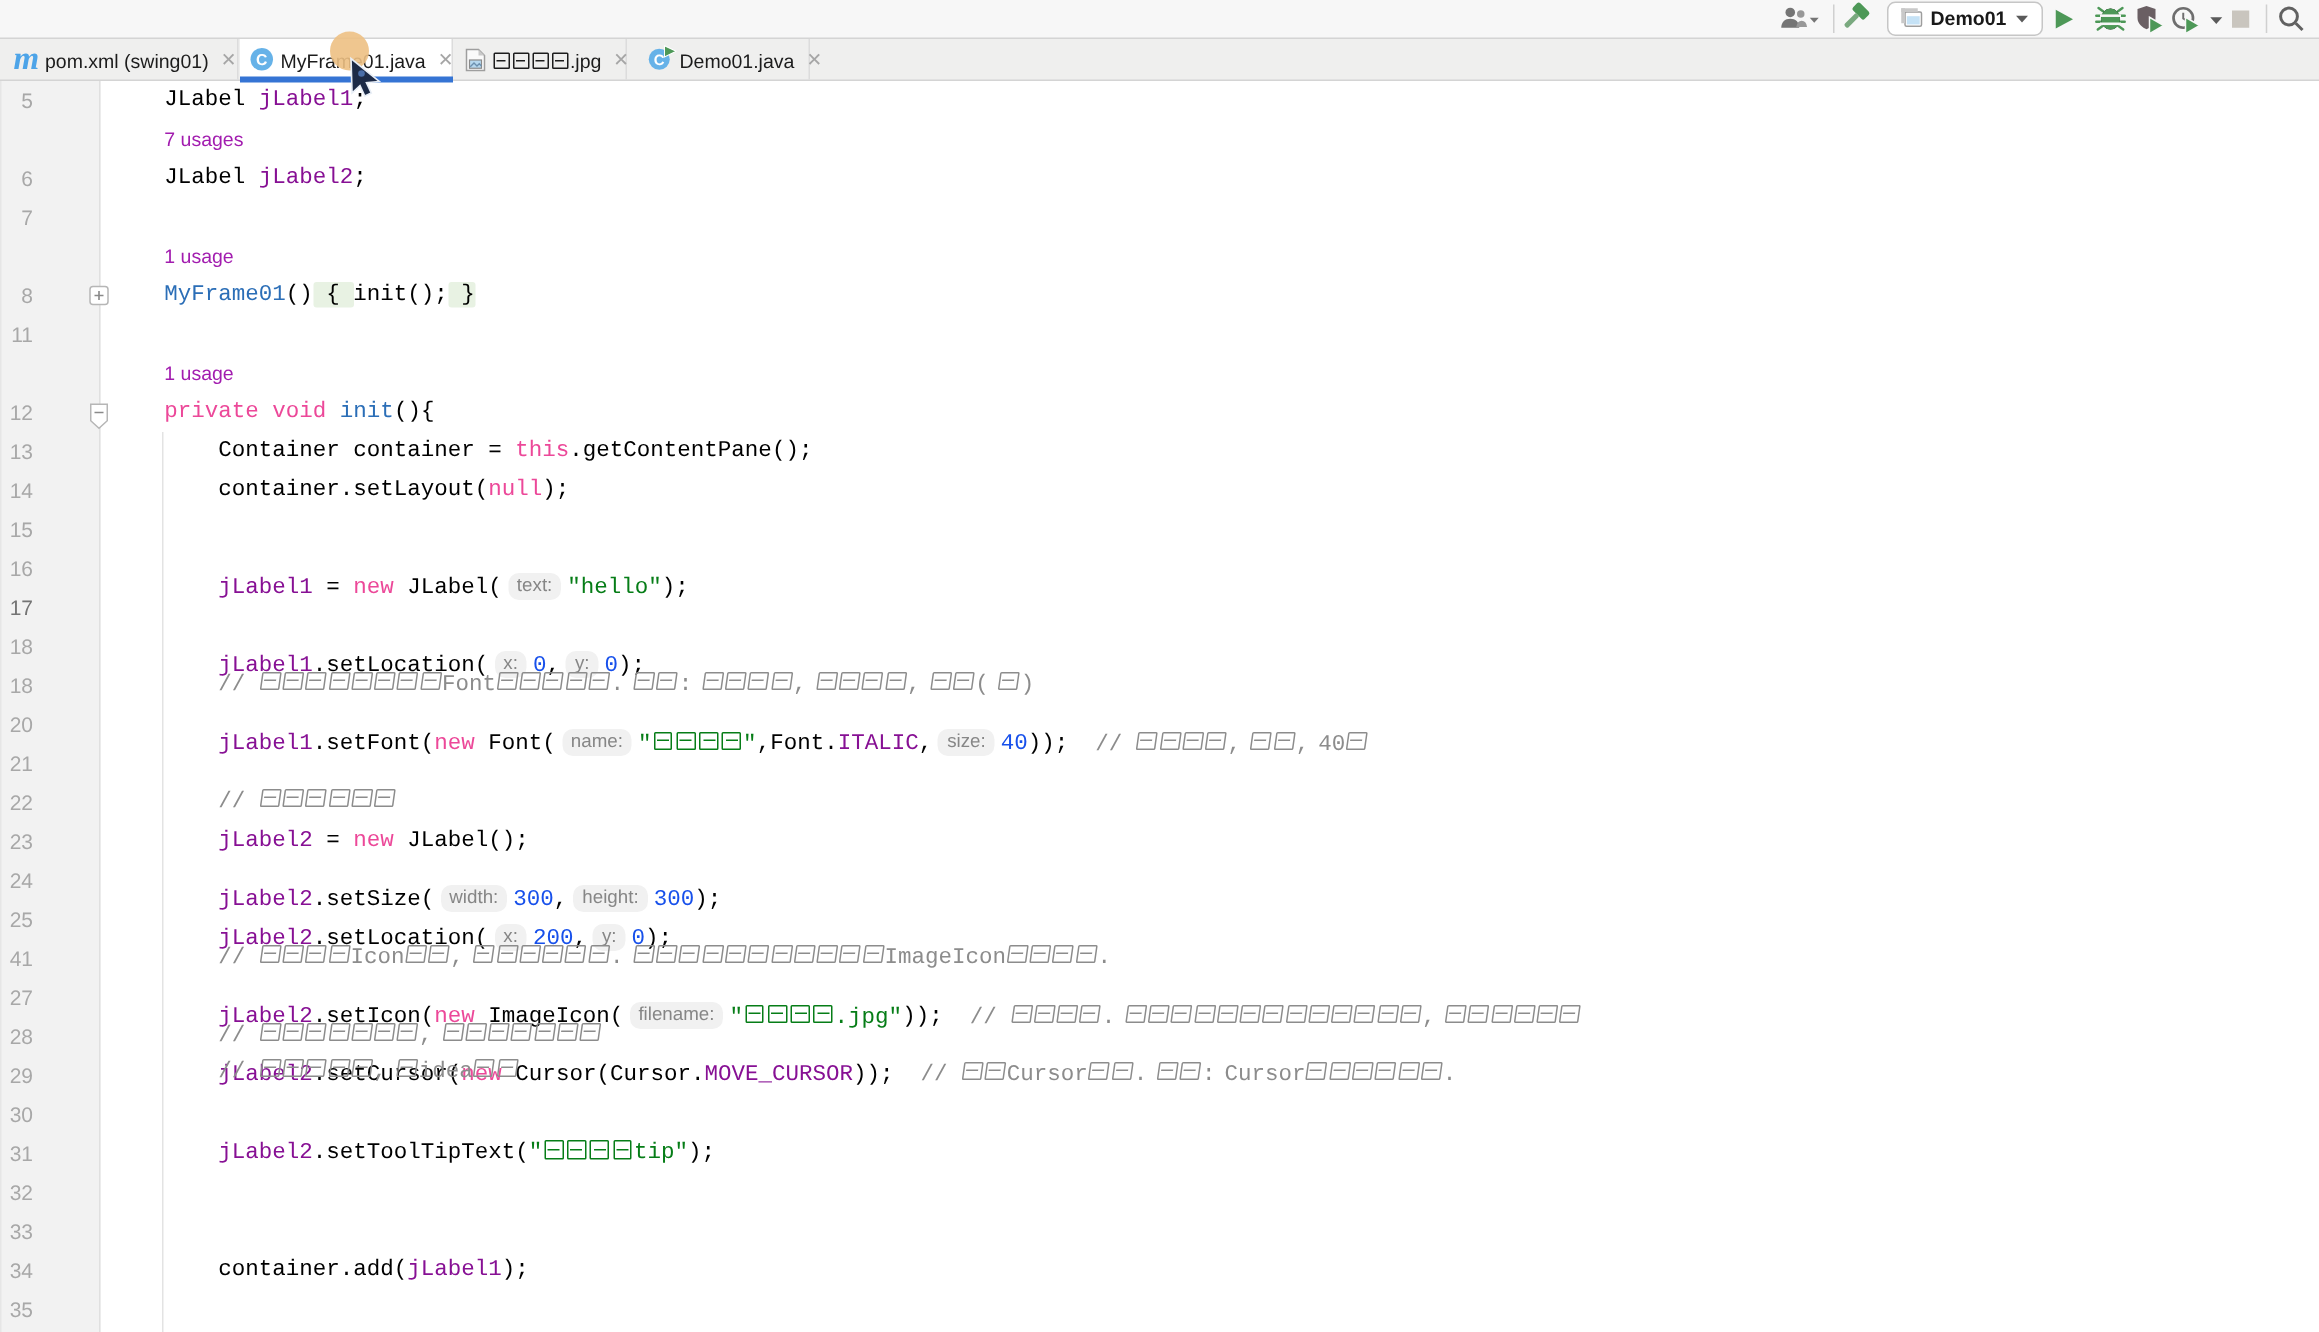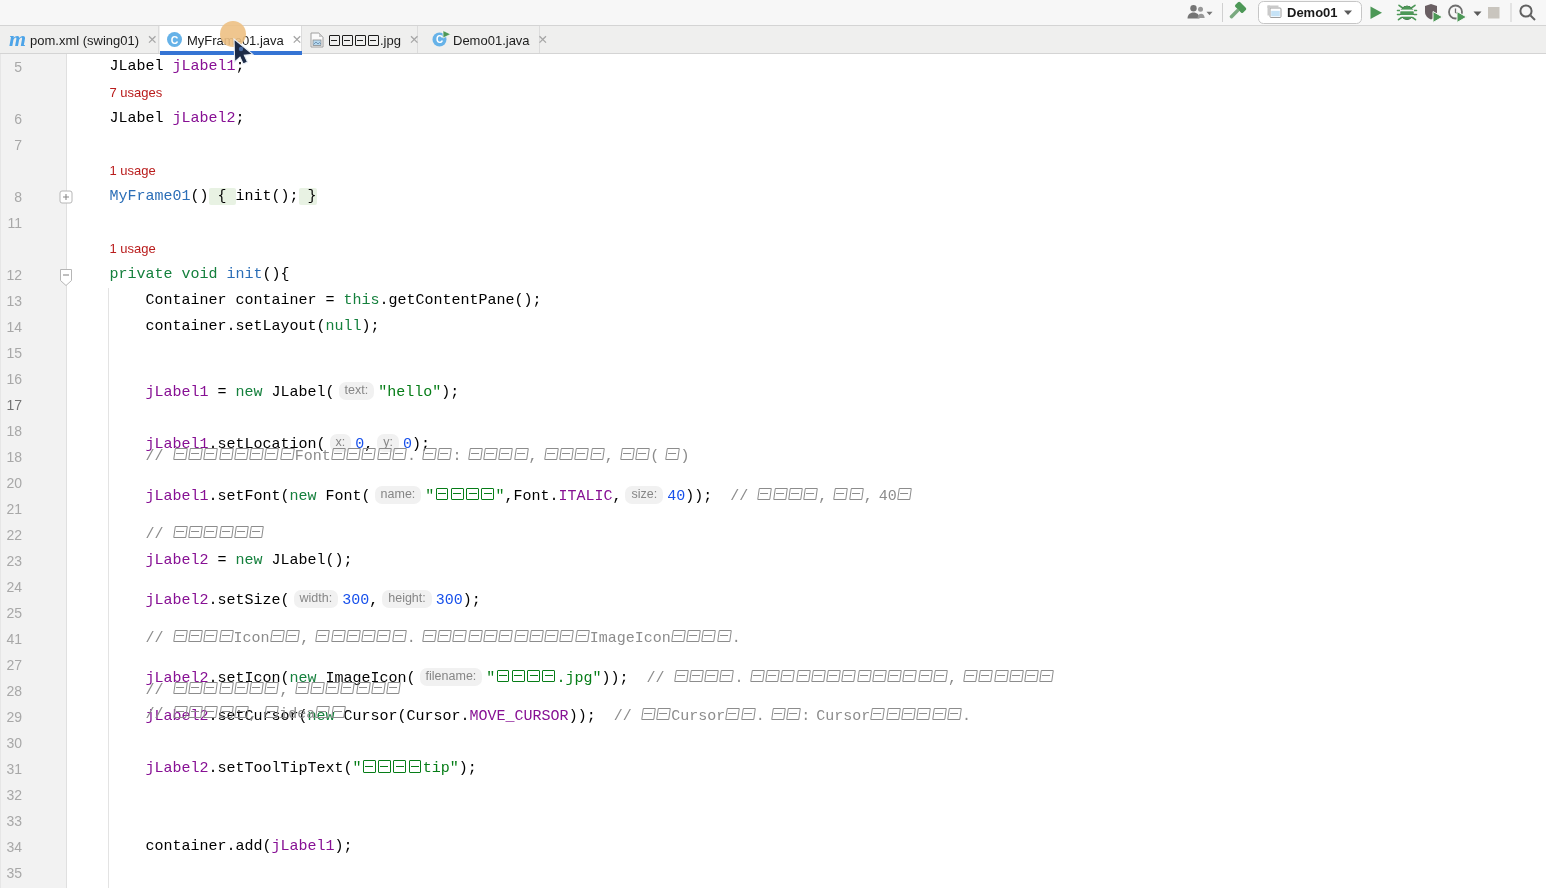--- a/index.html
+++ b/index.html
@@ -17,29 +17,29 @@
 #ed{position:absolute;left:0;top:54px;width:1546px;height:834px;background:#fff;
 font:15px/26px "Liberation Mono",monospace;color:#000}
 #gutter{position:absolute;left:0;top:0;width:67px;height:834px;background:#f2f2f2;border-right:1px solid #e0e0e0;box-shadow:inset 1px 0 0 #e6e6e6}
 #guide{position:absolute;left:108px;top:234px;width:1px;height:600px;background:#e3e3e3;z-index:2}
 .ln{position:absolute;left:0;width:22px;height:26px;text-align:right;font:14px/26px "Liberation Sans",sans-serif;color:#a8a8a8}
 #lns{position:absolute;left:0;top:0;width:23px;height:834px;z-index:3}
 .ln.na{color:#747474}
 .r{position:absolute;left:0;padding-left:73.5px;width:1546px;height:26px;line-height:26px;white-space:pre}
 .r.cur{background:#fcfaed}
 .r b{font-weight:normal;font-style:normal}
-.k{color:#15803d}
+.k{color:#ec4899}
 .f{color:#871094}
 .fi{color:#871094;font-style:italic}
 .s{color:#067d17}
 .n{color:#1750eb}
 .d{color:#2b6eb7}
 .c{color:#8c8c8c;font-style:italic}
 .fold{background:#e8f2e3;border-radius:2px}
-.u{font:13px/26px "Liberation Sans",sans-serif;color:#b91c1c}
+.u{font:13px/26px "Liberation Sans",sans-serif;color:#a21caf}
 .h{display:inline-block;font:12.5px/15px "Liberation Sans",sans-serif;font-style:normal;color:#868686;background:#f1f1f1;border-radius:7px;padding:1px 6px 2px;margin:16px 4px;vertical-align:1.5px}
 .cur .h{background:#efecdc}
 .caret{display:inline-block;width:2px;height:19px;background:#111;vertical-align:-4px}
 
 i{display:inline-block;width:12.9px;height:12.2px;border:1.35px solid;border-radius:1px;margin:0 1.2px;vertical-align:-.6px;
 background:linear-gradient(currentColor,currentColor) 50% 50%/8px 1.3px no-repeat}
 .c i{transform:skewX(-8deg)}
 .p{display:inline-block;width:15px;font-style:normal}
 i.tb{width:10.8px;height:10.8px;border-width:1.2px;margin:0 1.1px;vertical-align:-.5px;background-size:6px 1px}
 i.s{}
@@ -187,20 +187,21 @@
 <div class="r" style="top:260px">        container.setLayout(<b class="k">null</b>);</div>
 <div class="r" style="top:286px"></div>
 <div class="r" style="top:312px">        <b class="f">jLabel1</b> = <b class="k">new</b> JLabel(<b class="h">text:</b><b class="s">"hello"</b>);</div>
 <div class="r" style="top:364px">        <b class="f">jLabel1</b>.setLocation(<b class="h">x:</b><b class="n">0</b>,<b class="h">y:</b><b class="n">0</b>);</div>
 <div class="r" style="top:390px">        <b class="c">// <i></i><i></i><i></i><i></i><i></i><i></i><i></i><i></i>Font<i></i><i></i><i></i><i></i><i></i><span class="p">.</span><i></i><i></i><span class="p">:</span><i></i><i></i><i></i><i></i><span class="p">,</span><i></i><i></i><i></i><i></i><span class="p">,</span><i></i><i></i><span class="p">(</span><i></i><span class="p">)</span></b></div>
 <div class="r" style="top:416px">        <b class="f">jLabel1</b>.setFont(<b class="k">new</b> Font(<b class="h">name:</b><b class="s">"<i class="s"></i><i class="s"></i><i class="s"></i><i class="s"></i>"</b>,Font.<b class="fi">ITALIC</b>,<b class="h">size:</b><b class="n">40</b>));  <b class="c">// <i></i><i></i><i></i><i></i><span class="p">,</span><i></i><i></i><span class="p">,</span>40<i></i></b></div>
 <div class="r" style="top:442px"></div>
 <div class="r" style="top:468px">        <b class="c">// <i></i><i></i><i></i><i></i><i></i><i></i></b></div>
 <div class="r" style="top:494px">        <b class="f">jLabel2</b> = <b class="k">new</b> JLabel();</div>
 <div class="r" style="top:520px">        <b class="f">jLabel2</b>.setSize(<b class="h">width:</b><b class="n">300</b>,<b class="h">height:</b><b class="n">300</b>);</div>
+<div class="r" style="top:546px">        <b class="f">jLabel2</b>.setLocation(<b class="h">x:</b><b class="n">200</b>,<b class="h">y:</b><b class="n">0</b>);</div>
 <div class="r" style="top:572px">        <b class="c">// <i></i><i></i><i></i><i></i>Icon<i></i><i></i><span class="p">,</span><i></i><i></i><i></i><i></i><i></i><i></i><span class="p">.</span><i></i><i></i><i></i><i></i><i></i><i></i><i></i><i></i><i></i><i></i><i></i>ImageIcon<i></i><i></i><i></i><i></i><span class="p">.</span></b></div>
 <div class="r" style="top:598px">        <b class="f">jLabel2</b>.setIcon(<b class="k">new</b> ImageIcon(<b class="h">filename:</b><b class="s">"<i class="s"></i><i class="s"></i><i class="s"></i><i class="s"></i>.jpg"</b>));  <b class="c">// <i></i><i></i><i></i><i></i><span class="p">.</span><i></i><i></i><i></i><i></i><i></i><i></i><i></i><i></i><i></i><i></i><i></i><i></i><i></i><span class="p">,</span><i></i><i></i><i></i><i></i><i></i><i></i></b></div>
 <div class="r" style="top:624px">        <b class="c">// <i></i><i></i><i></i><i></i><i></i><i></i><i></i><span class="p">,</span><i></i><i></i><i></i><i></i><i></i><i></i><i></i></b></div>
 <div class="r" style="top:650px">        <b class="f">jLabel2</b>.setCursor(<b class="k">new</b> Cursor(Cursor.<b class="fi">MOVE_CURSOR</b>));  <b class="c">// <i></i><i></i>Cursor<i></i><i></i><span class="p">.</span><i></i><i></i><span class="p">:</span>Cursor<i></i><i></i><i></i><i></i><i></i><i></i><span class="p">.</span></b></div>
 <div class="r" style="top:648px">        <b class="c">// <i></i><i></i><i></i><i></i><i></i><span class="p">,</span><i></i>idea<i></i><i></i></b></div>
 <div class="r" style="top:702px">        <b class="f">jLabel2</b>.setToolTipText(<b class="s">"<i class="s"></i><i class="s"></i><i class="s"></i><i class="s"></i>tip"</b>);</div>
 <div class="r" style="top:728px"></div>
 <div class="r" style="top:754px"></div>
 <div class="r" style="top:780px">        container.add(<b class="f">jLabel1</b>);</div>
   <svg style="position:absolute;left:59px;top:136px;z-index:4" width="15" height="15">

